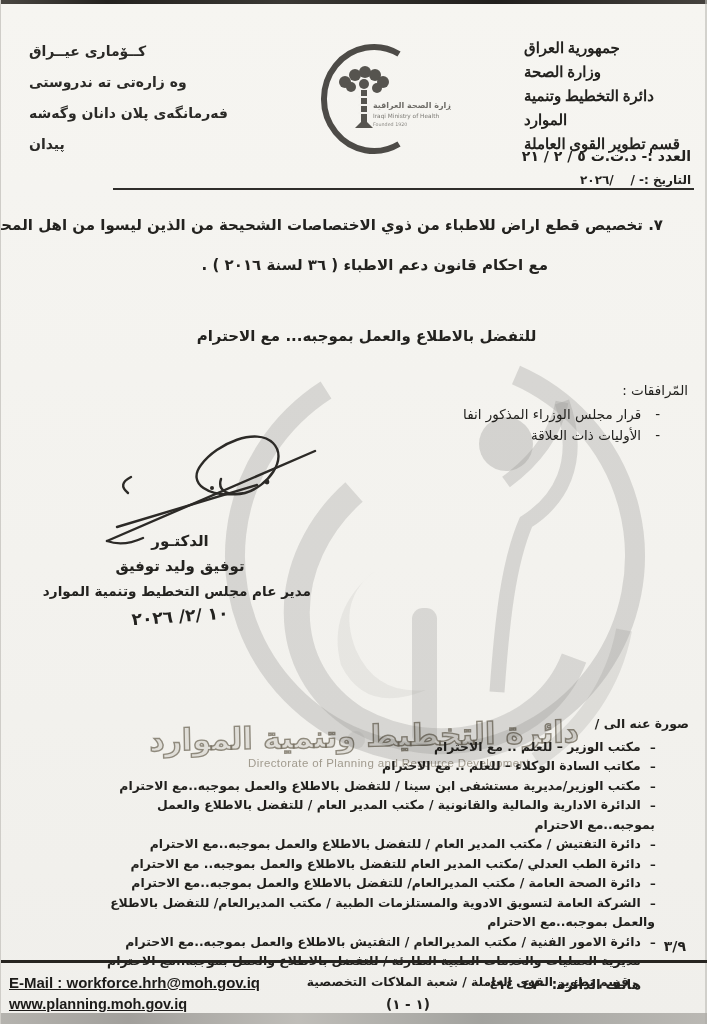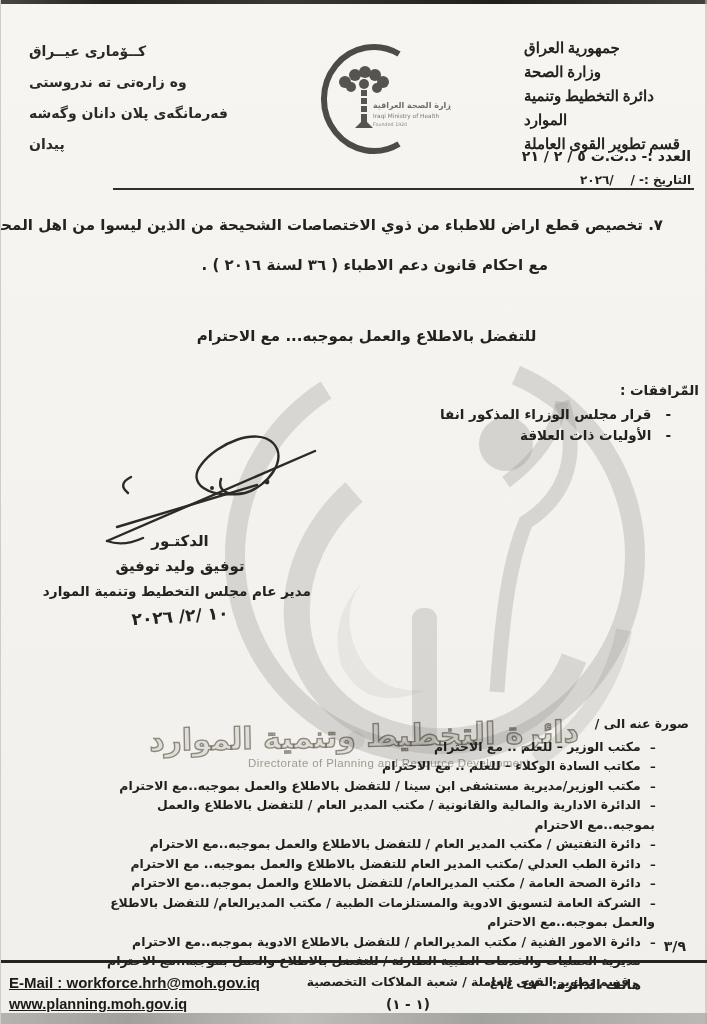--- a/index.html
+++ b/index.html
@@ -34,21 +34,21 @@
   .doc-date{top:173px;right:17px;font-size:12px;font-weight:bold;}
   .hdr-rule{top:188px;left:112px;width:581px;height:2px;background:#2f2e2b;}
 
   
   .body1{top:216px;right:45px;font-size:15px;font-weight:600;}
   .body2{top:256px;right:160px;font-size:15px;font-weight:600;}
   .closing{top:327px;left:0;right:0;text-align:center;transform:translateX(12px);
     font-size:15px;font-weight:bold;}
 
   
-  .attach{top:382px;right:9px;text-align:right;font-size:13.5px;font-weight:bold;}
+  .attach{top:382px;right:20px;text-align:right;font-size:13.5px;font-weight:normal;}
   .attach .ttl{margin-bottom:6px;}
   .attach .it{padding-right:28px;line-height:21px;}
   .attach .dash{display:inline-block;margin-left:14px;}
 
   
   .sig-block{top:529px;left:48px;width:262px;text-align:center;font-weight:bold;}
   .sig-title{font-size:15px;line-height:25px;}
   .sig-name{font-size:15px;line-height:25px;}
   .sig-pos{font-size:13.6px;line-height:24px;}
   .sig-date{font-size:17px;line-height:26px;transform:rotate(-4deg);}
@@ -188,21 +188,21 @@
   <div class="abs cc rtl">
     <div class="ttl">صورة عنه الى /</div>
     <div class="it"><span class="dash">ـ</span><span>مكتب الوزير – للعلم .. مع الاحترام</span></div>
     <div class="it"><span class="dash">ـ</span><span>مكاتب السادة الوكلاء – للعلم .. مع الاحترام</span></div>
     <div class="it"><span class="dash">ـ</span><span>مكتب الوزير/مديرية مستشفى ابن سينا / للتفضل بالاطلاع والعمل بموجبه..مع الاحترام</span></div>
     <div class="it"><span class="dash">ـ</span><span>الدائرة الادارية والمالية والقانونية / مكتب المدير العام / للتفضل بالاطلاع والعمل بموجبه..مع الاحترام</span></div>
     <div class="it"><span class="dash">ـ</span><span>دائرة التفتيش / مكتب المدير العام / للتفضل بالاطلاع والعمل بموجبه..مع الاحترام</span></div>
     <div class="it"><span class="dash">ـ</span><span>دائرة الطب العدلي /مكتب المدير العام للتفضل بالاطلاع والعمل بموجبه.. مع الاحترام</span></div>
     <div class="it"><span class="dash">ـ</span><span>دائرة الصحة العامة / مكتب المديرالعام/ للتفضل بالاطلاع والعمل بموجبه..مع الاحترام</span></div>
     <div class="it"><span class="dash">ـ</span><span>الشركة العامة لتسويق الادوية والمستلزمات الطبية / مكتب المديرالعام/ للتفضل بالاطلاع والعمل بموجبه..مع الاحترام</span></div>
-    <div class="it"><span class="dash">ـ</span><span>دائرة الامور الفنية / مكتب المديرالعام / للتفضل بالاطلاع الادوية بموجبه..مع الاحترام</span></div>
+    <div class="it"><span class="dash">ـ</span><span>دائرة الامور الفنية / مكتب المديرالعام / التفتيش بالاطلاع والعمل بموجبه..مع الاحترام</span></div>
     <div class="it"><span class="dash">ـ</span><span>مديرية العمليات والخدمات الطبية الطارئة / للتفضل بالاطلاع والعمل بموجبه..مع الاحترام</span></div>
     <div class="tail">قسم تطوير القوى العاملة / شعبة الملاكات التخصصية</div>
   </div>
 
   <div class="abs pageno">٣/٩</div>
 
   <div class="abs ft-rule"></div>
   <div class="abs ft-phone rtl nowrap">هاتف الدائرة: ٤١٤٠٤٧٠</div>
   <div class="abs ft-email nowrap">E-Mail : workforce.hrh@moh.gov.iq</div>
   <div class="abs ft-web nowrap">www.planning.moh.gov.iq</div>

